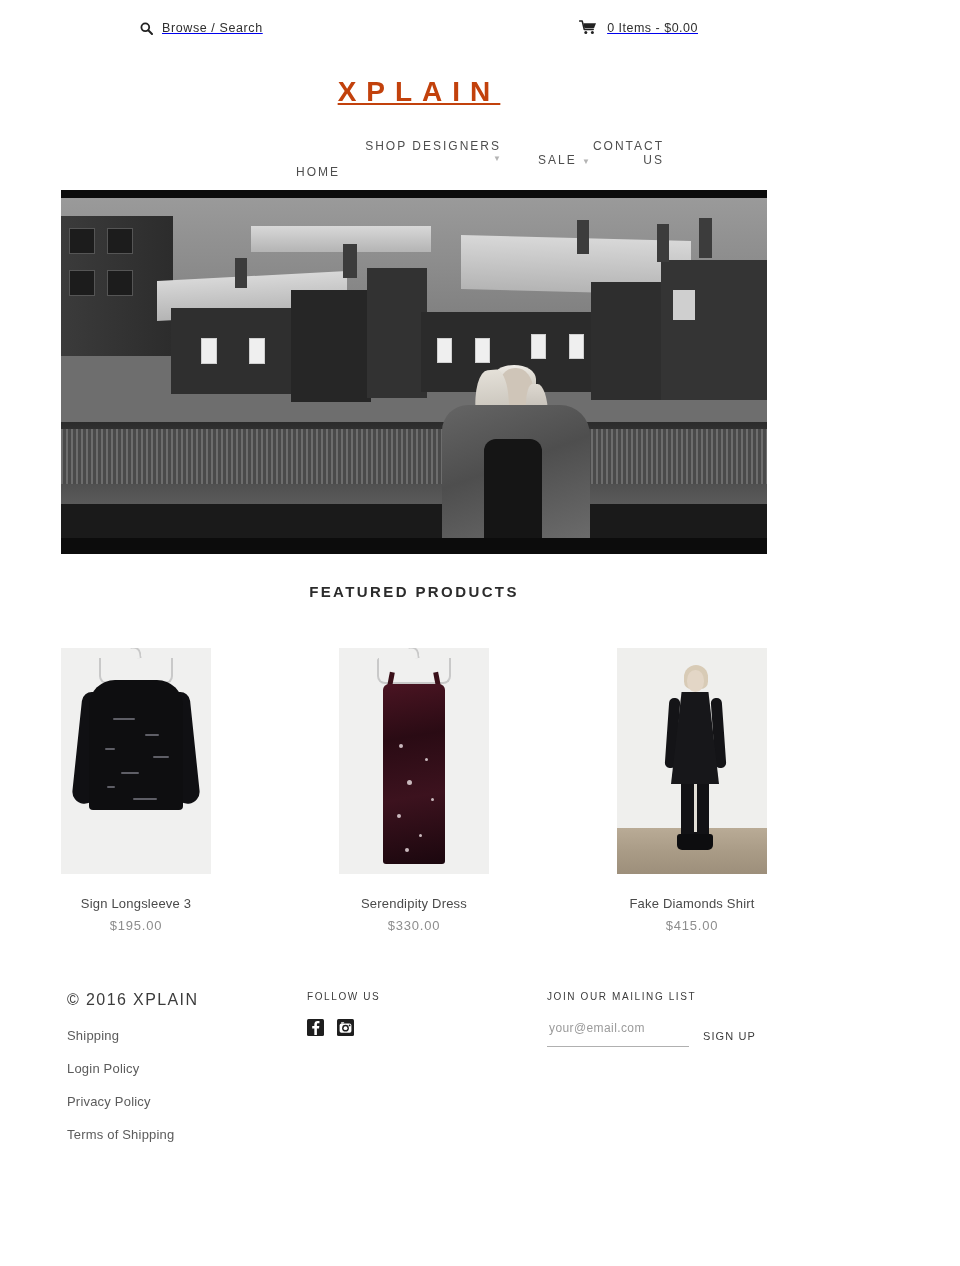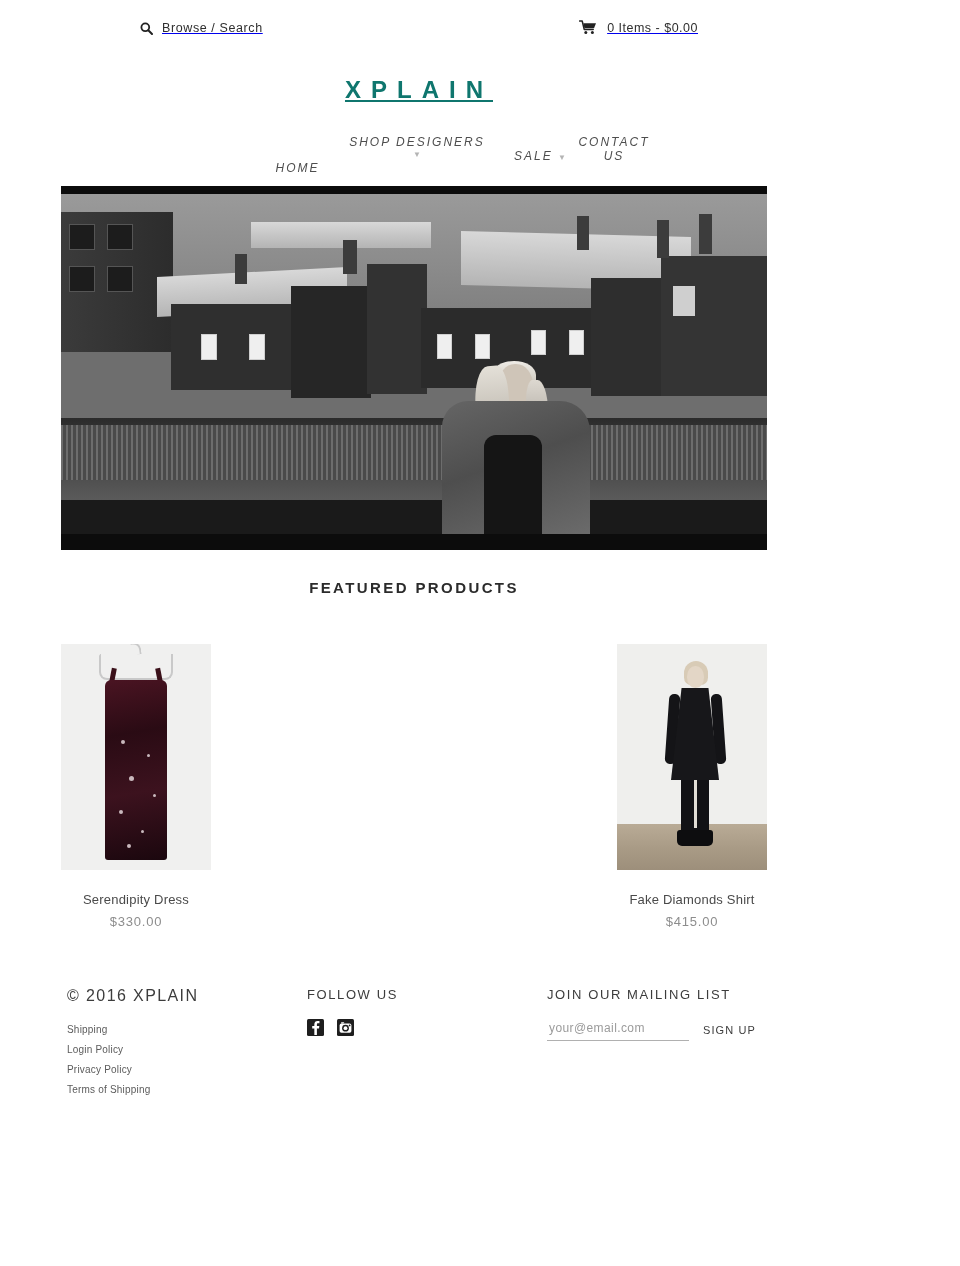--- a/index.html
+++ b/index.html
@@ -63,45 +63,44 @@
     color: #2f2f2f;
   }
 
   
   .logo-wrap {
     text-align: center;
     padding-top: 20px;
   }
   .logo {
     display: inline-block;
-    font-size: 24px;
+    font-size: 28px;
     font-weight: bold;
     letter-spacing: 10px;
-    color: #0f766e;
+    color: #c2410c;
     text-indent: 10px;
     line-height: 1;
     text-decoration: underline;
   }
 
   
   .mainnav {
     position: relative;
     height: 48px;
     margin-top: 27px;
   }
   .nav-item {
     position: absolute;
     font-size: 12px;
     letter-spacing: 2.0px;
     color: #4e4e4e;
-    text-align: center;
+    text-align: right;
     text-decoration: none;
     line-height: 14px;
     cursor: pointer;
-    font-style: italic;
   }
   .nav-home     { left: 255px; top: 32px; width: 85px; }
   .nav-shop     { left: 333px; top: 6px;  width: 168px; }
   .nav-sale     { left: 490px; top: 20px; width: 100px; }
   .nav-contact  { left: 564px; top: 6px;  width: 100px; }
   .nav-caret {
     display: block;
     color: #b4b4b4;
     font-size: 8px;
     line-height: 12px;
@@ -362,30 +361,31 @@
   }
   .foot-col-links { position: absolute; left: 6px; top: 0; width: 220px; }
   .copyright {
     font-size: 16px;
     letter-spacing: 1.4px;
     color: #3c3c3c;
   }
   .foot-links { margin-top: 19px; }
   .foot-link {
     display: block;
-    font-size: 10px;
+    font-size: 13px;
     color: #5b5b5b;
     letter-spacing: 0.2px;
     margin-bottom: 9px;
     text-decoration: none;
     cursor: pointer;
+    margin-top: 18px;
   }
   .foot-col-social { position: absolute; left: 246px; top: 0; width: 180px; }
   .foot-heading {
-    font-size: 13px;
+    font-size: 10px;
     letter-spacing: 1.6px;
     color: #3c3c3c;
   }
   .social-row { margin-top: 17px; display: flex; gap: 13px; }
   .social-btn {
     width: 17px; height: 17px;
     display: block;
     cursor: pointer;
   }
   .foot-col-mail { position: absolute; left: 486px; top: 0; width: 230px; }
@@ -397,21 +397,21 @@
   }
   .email-input {
     width: 142px;
     border: none;
     border-bottom: 1px solid #b0b0b0;
     outline: none;
     font-family: "Liberation Sans", sans-serif;
     font-size: 12px;
     letter-spacing: 0.4px;
     color: #b91c1c;
-    padding: 0 0 5px 2px;
+    padding: 0 0 11px 2px;
     background: transparent;
   }
   .email-input::placeholder { color: #9b9b9b; }
   .signup-btn {
     background: transparent;
     border: none;
     font-family: "Liberation Sans", sans-serif;
     font-size: 11px;
     letter-spacing: 1.1px;
     color: #3c3c3c;
@@ -522,20 +522,40 @@
         <div class="model-coat"></div>
         <div class="model-torso"></div>
       </div>
     </div>
   </div>
 
   <h2 class="featured-title">FEATURED PRODUCTS</h2>
 
   <div class="products">
 
+    <div class="product">
+      <div class="product-img">
+        <div class="hanger">
+          <div class="hanger-hook"></div>
+        </div>
+        <div class="garment p1-sleeve-l"></div>
+        <div class="garment p1-sleeve-r"></div>
+        <div class="garment p1-body"></div>
+        <div class="p1-neck"></div>
+        <div class="p1-speck" style="left:52px;top:70px;width:22px;height:2px;"></div>
+        <div class="p1-speck" style="left:84px;top:86px;width:14px;height:2px;"></div>
+        <div class="p1-speck" style="left:44px;top:100px;width:10px;height:2px;"></div>
+        <div class="p1-speck" style="left:92px;top:108px;width:16px;height:2px;"></div>
+        <div class="p1-speck" style="left:60px;top:124px;width:18px;height:2px;"></div>
+        <div class="p1-speck" style="left:46px;top:138px;width:8px;height:2px;"></div>
+        <div class="p1-speck" style="left:72px;top:150px;width:24px;height:2px;"></div>
+      </div>
+      <div class="product-name">Sign Longsleeve 3</div>
+      <div class="product-price">$195.00</div>
+    </div>
 
     <div class="product">
       <div class="product-img">
         <div class="hanger">
           <div class="hanger-hook"></div>
         </div>
         <div class="garment p2-strap-l"></div>
         <div class="garment p2-strap-r"></div>
         <div class="garment p2-body"></div>
         <div class="p2-vneck"></div>

